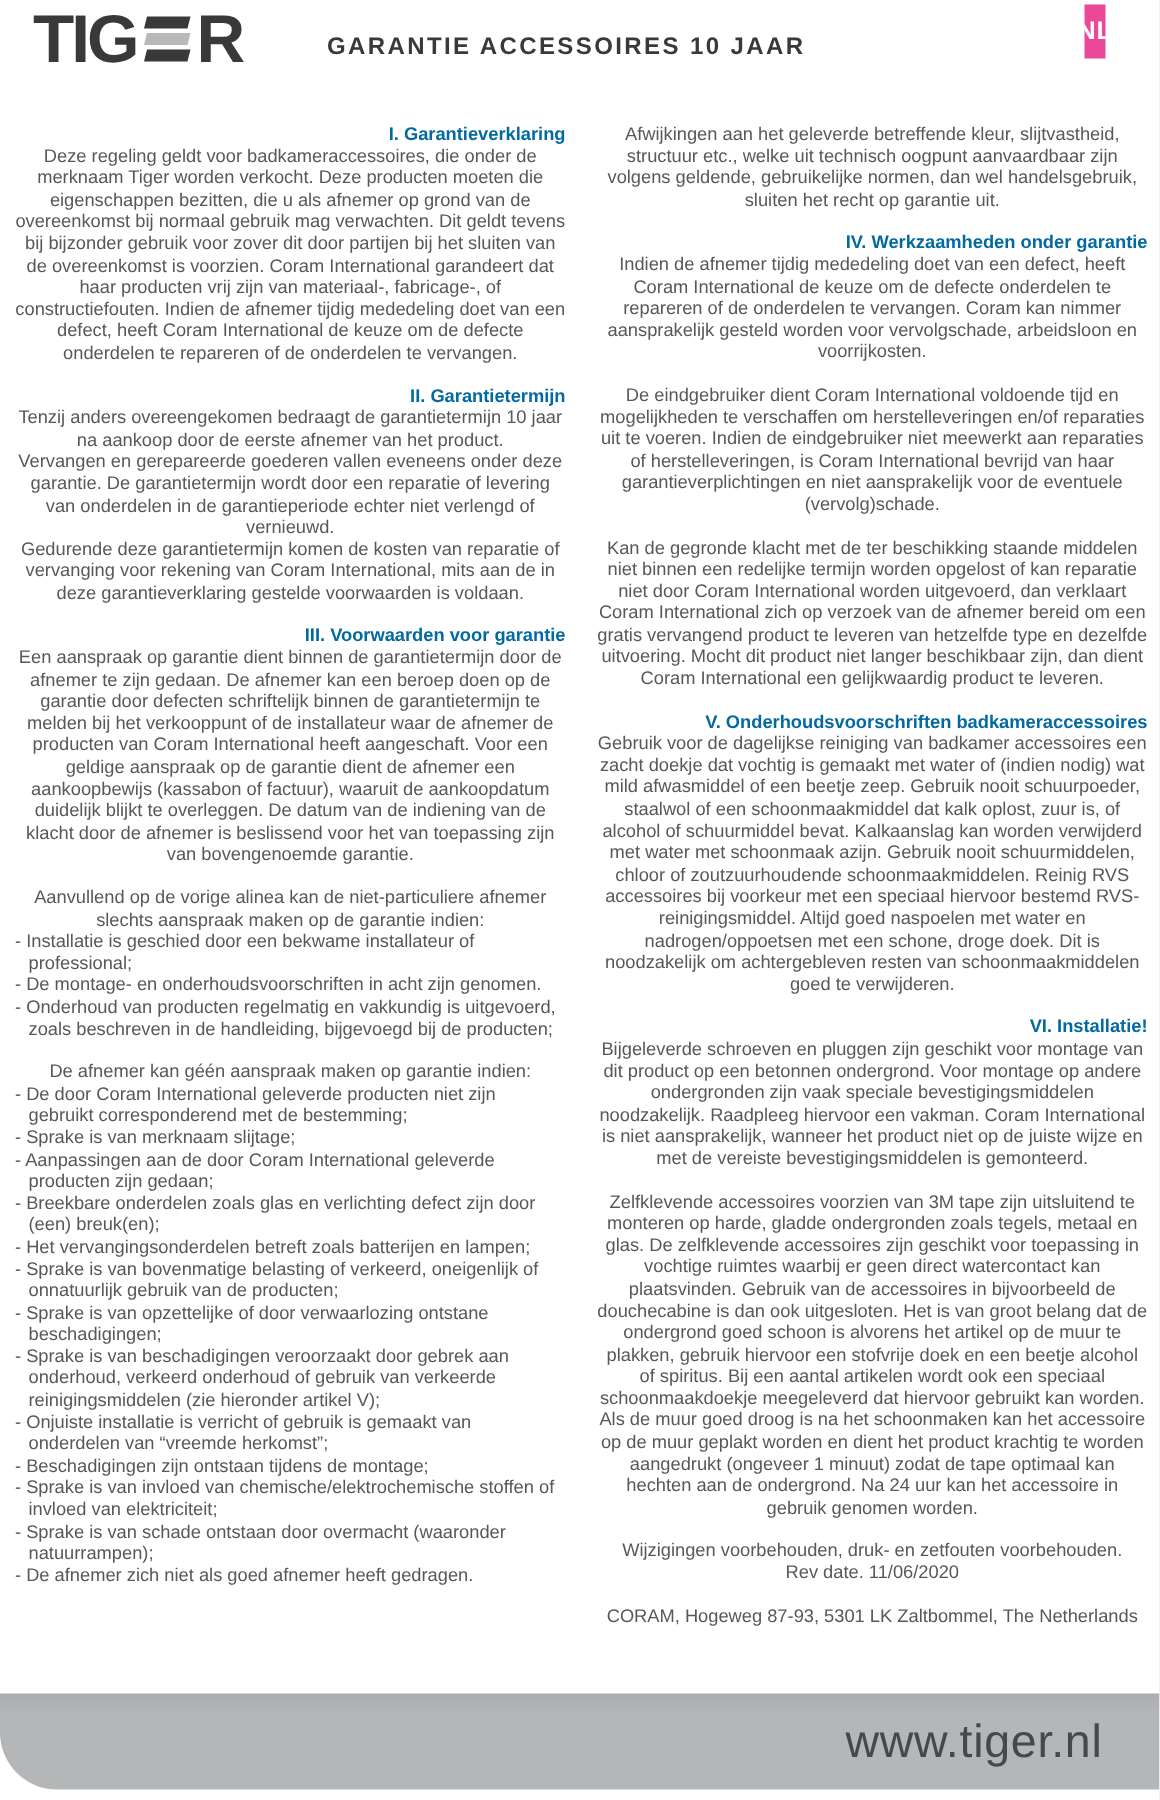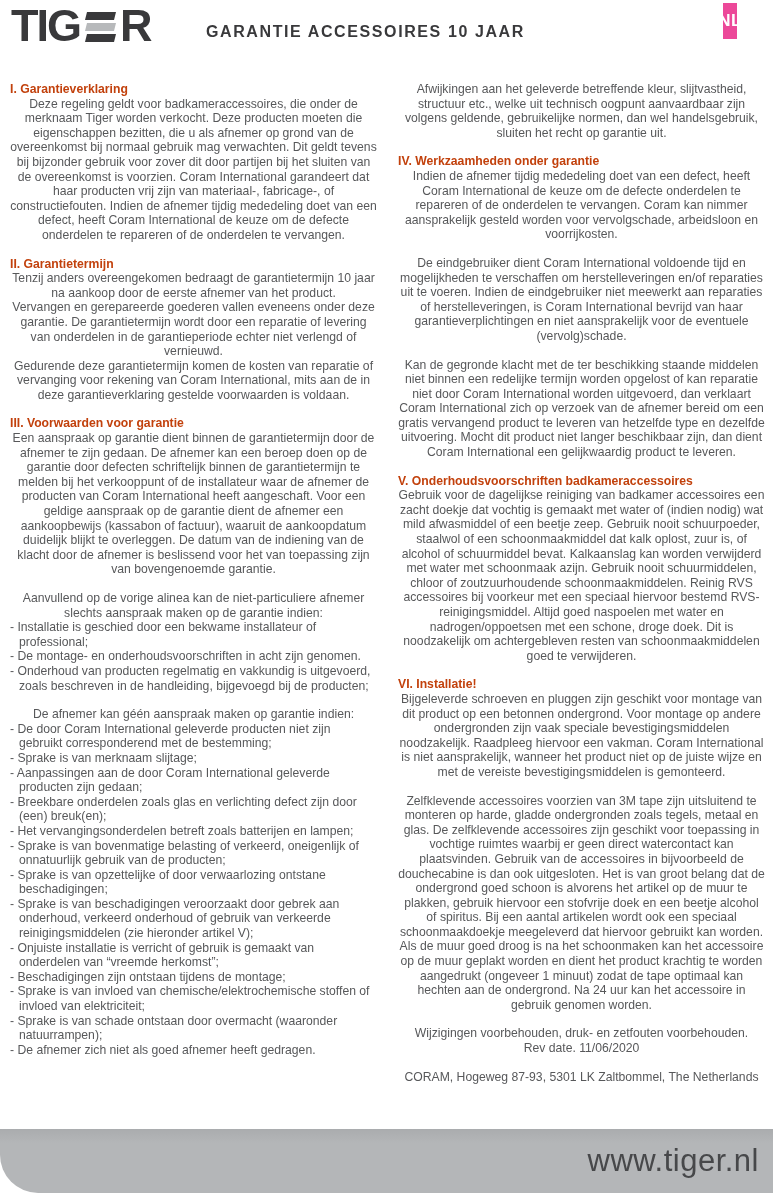--- a/index.html
+++ b/index.html
@@ -6,66 +6,67 @@
   html,body { background:#e8e8e8; }
   .page {
     position:relative;
     width:773px; height:1200px;
     background:#ffffff;
     overflow:hidden;
     font-family:"Liberation Sans", sans-serif;
   }
   
   .hdr { position:absolute; top:0; left:0; right:0; height:82px; }
-  .logo { position:absolute; left:11px; top:9px; display:flex; align-items:flex-end; }
+  .logo { position:absolute; left:22px; top:9px; display:flex; align-items:flex-start; }
   .logo-txt {
     font-weight:bold; font-size:45px; line-height:33px;
     letter-spacing:-2px; color:#39393b;
   }
   .logo-e { display:flex; flex-direction:column; justify-content:space-between;
     width:29px; height:30px; margin:2px 5px 0 6px; }
   .logo-e .bar { height:8px; background:#39393b; transform:skewX(-14deg); }
   .logo-e .bar.mid { background:#b7b9bb; }
   .title {
-    position:absolute; left:206px; top:23px;
+    position:absolute; left:218px; top:23px;
     font-size:16px; font-weight:bold; letter-spacing:1.6px; color:#39393b;
     white-space:nowrap;
   }
   .lang-badge {
     position:absolute; left:723px; top:3px;
     width:14px; height:36px; background:#ec4899;
     color:#ffffff; font-weight:bold; font-size:17px;
     display:flex; align-items:center; justify-content:center;
     letter-spacing:0.5px;
   }
   
   .cols {
     position:absolute; top:82px; left:10px; right:8px;
     display:flex; gap:21px;
   }
   .col {
     flex:0 0 367px; width:367px;
     font-size:12.2px; line-height:14.6px; color:#57585a;
   }
   .block-heading {
-    font-size:12.2px; line-height:14.6px; font-weight:bold; color:#c2410c;
+    font-size:12.2px; line-height:14.6px; font-weight:bold; color:#0369a1;
     margin-top:14px;
+    text-align:right;
   }
   .block-para { margin-top:14px; white-space:pre-line;text-align:center; }
   .block-heading + .block-para { margin-top:0; }
   .block-list { margin-top:0; }
   .col > :first-child { margin-top:0; }
   .list-item { padding-left:9px; text-indent:-9px; }
   
   .footer-bar {
     position:absolute; left:0; right:0; bottom:7px; height:64px;
     background:linear-gradient(#aaacae 0%, #b4b6b8 22%, #b4b6b8 100%);
     border-radius:0 0 0 38px;
     display:flex; align-items:center; justify-content:flex-end;
-    padding-right:14px;
+    padding-right:38px;
   }
   .site {
     font-size:31px; font-weight:300; color:#47484a; letter-spacing:0.5px;
   }
 </style>
 </head>
 <body>
 
 <div class="page">
 

